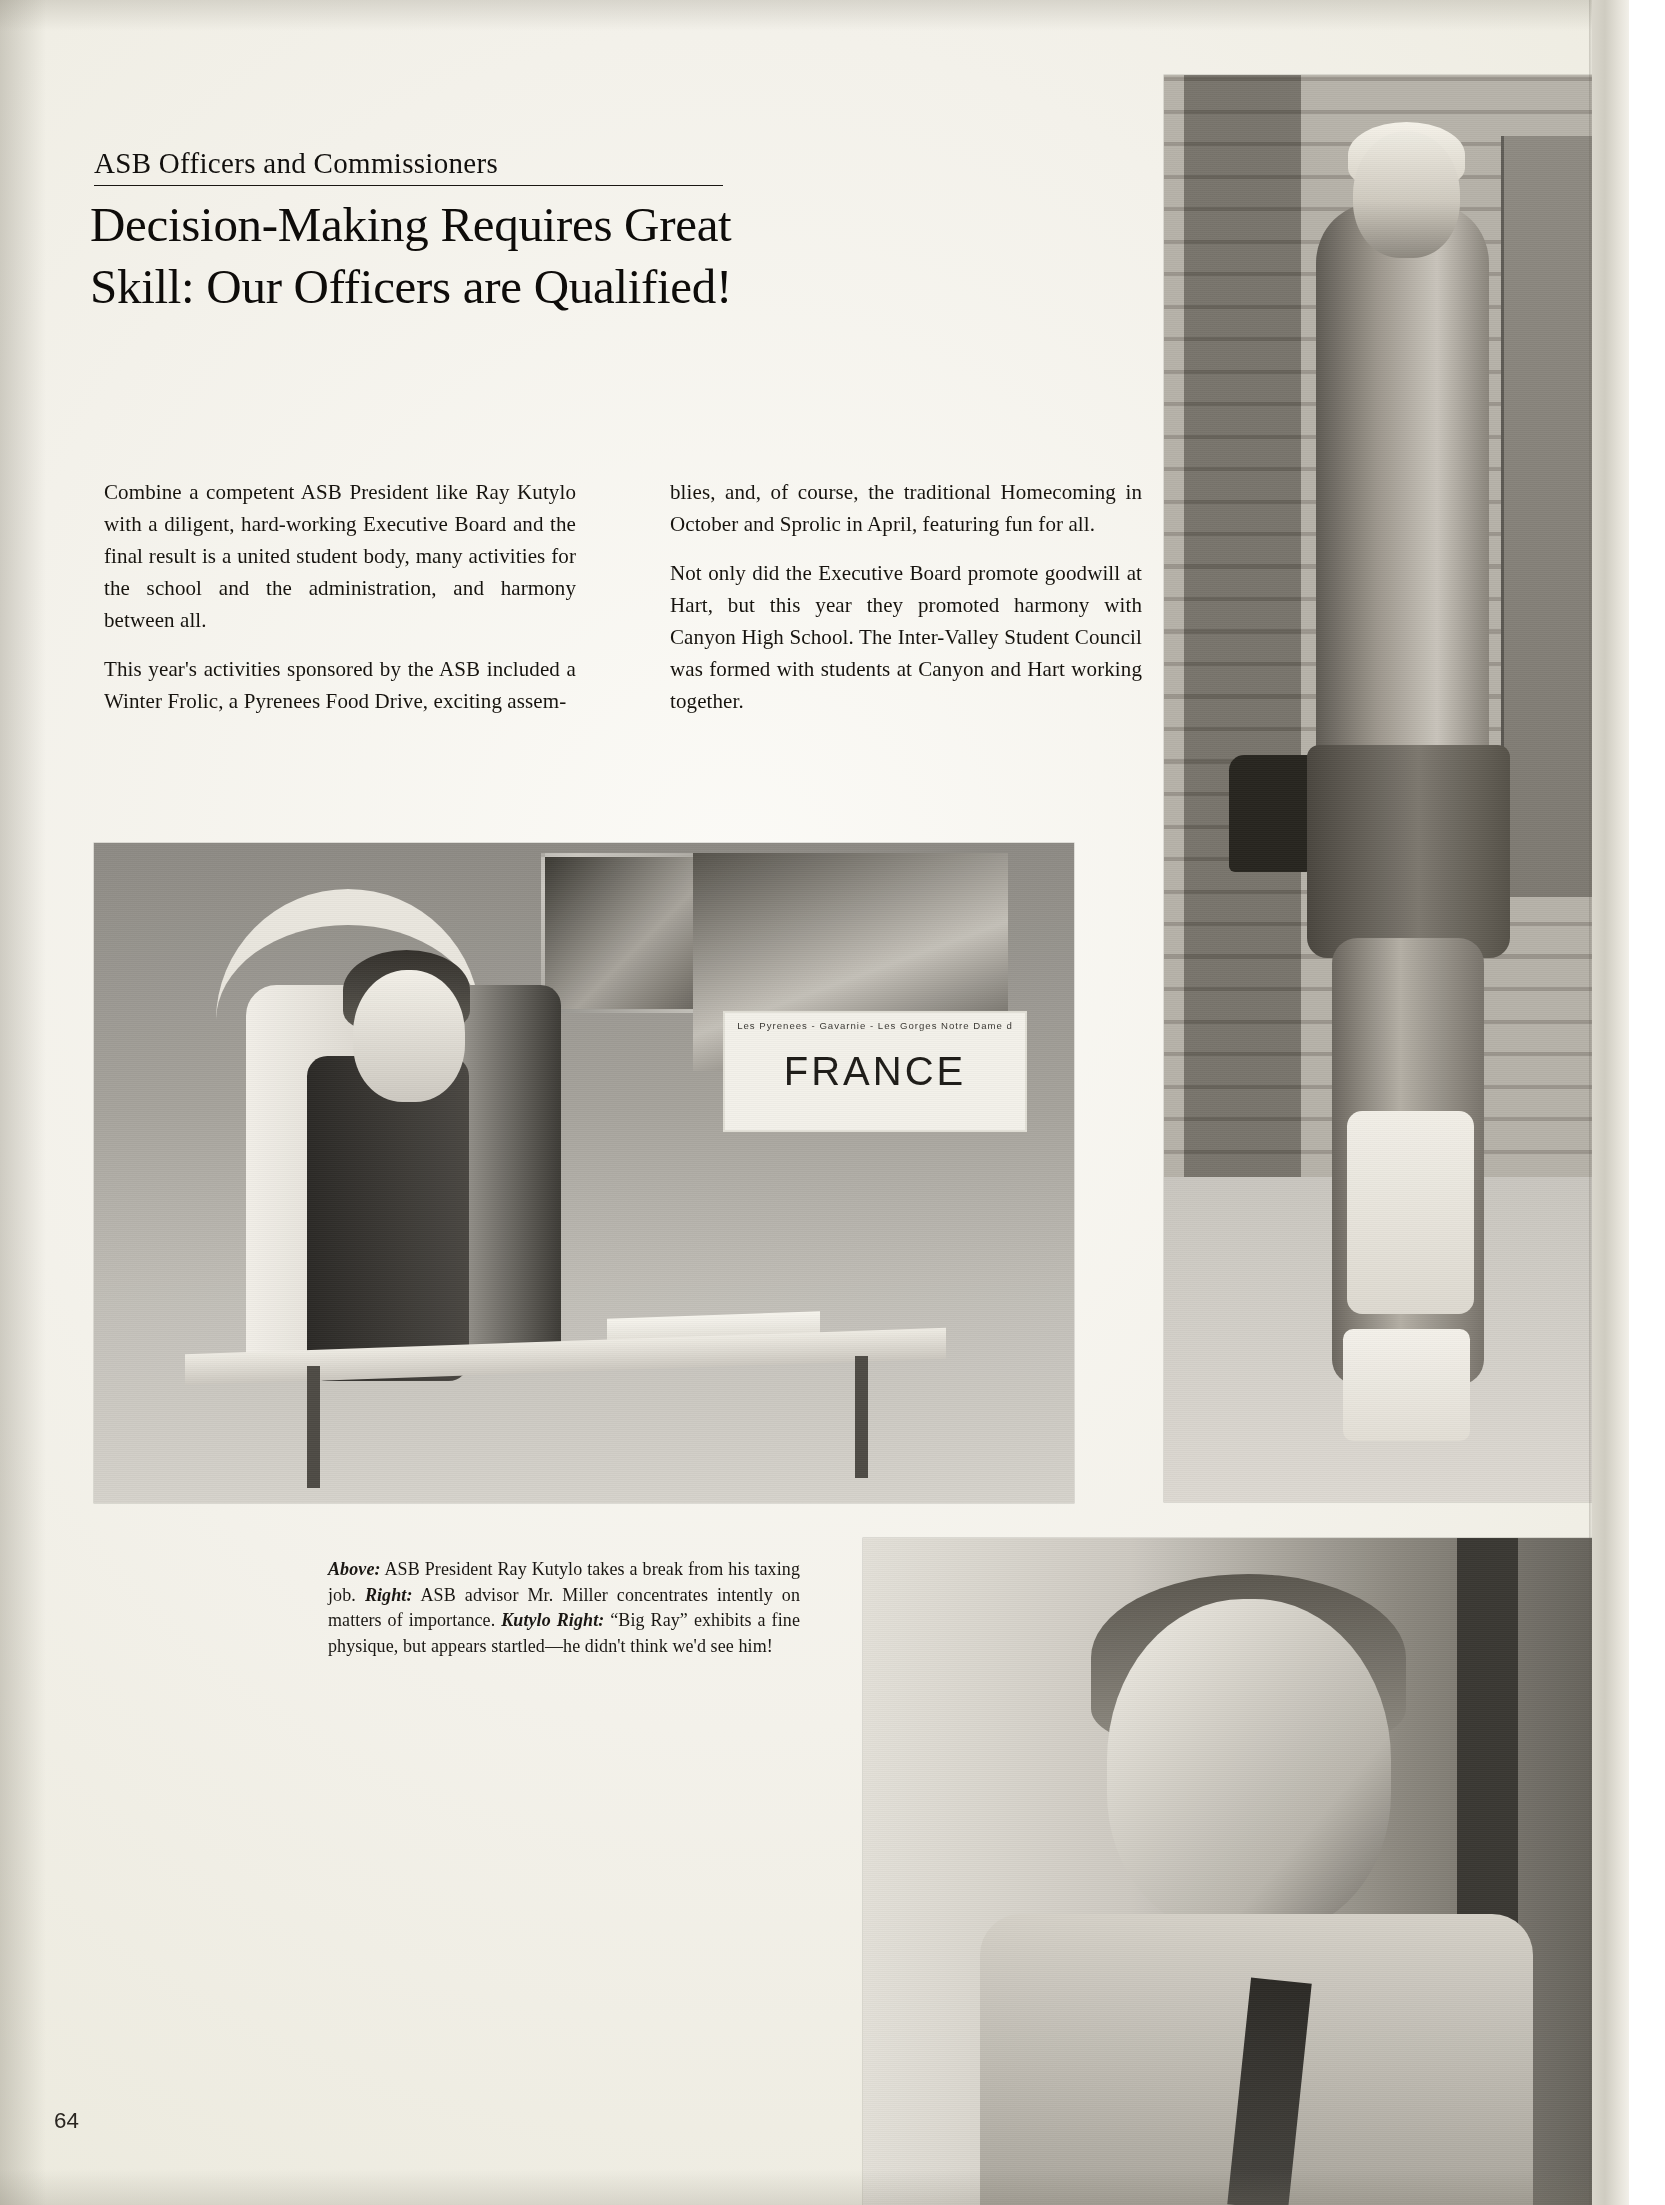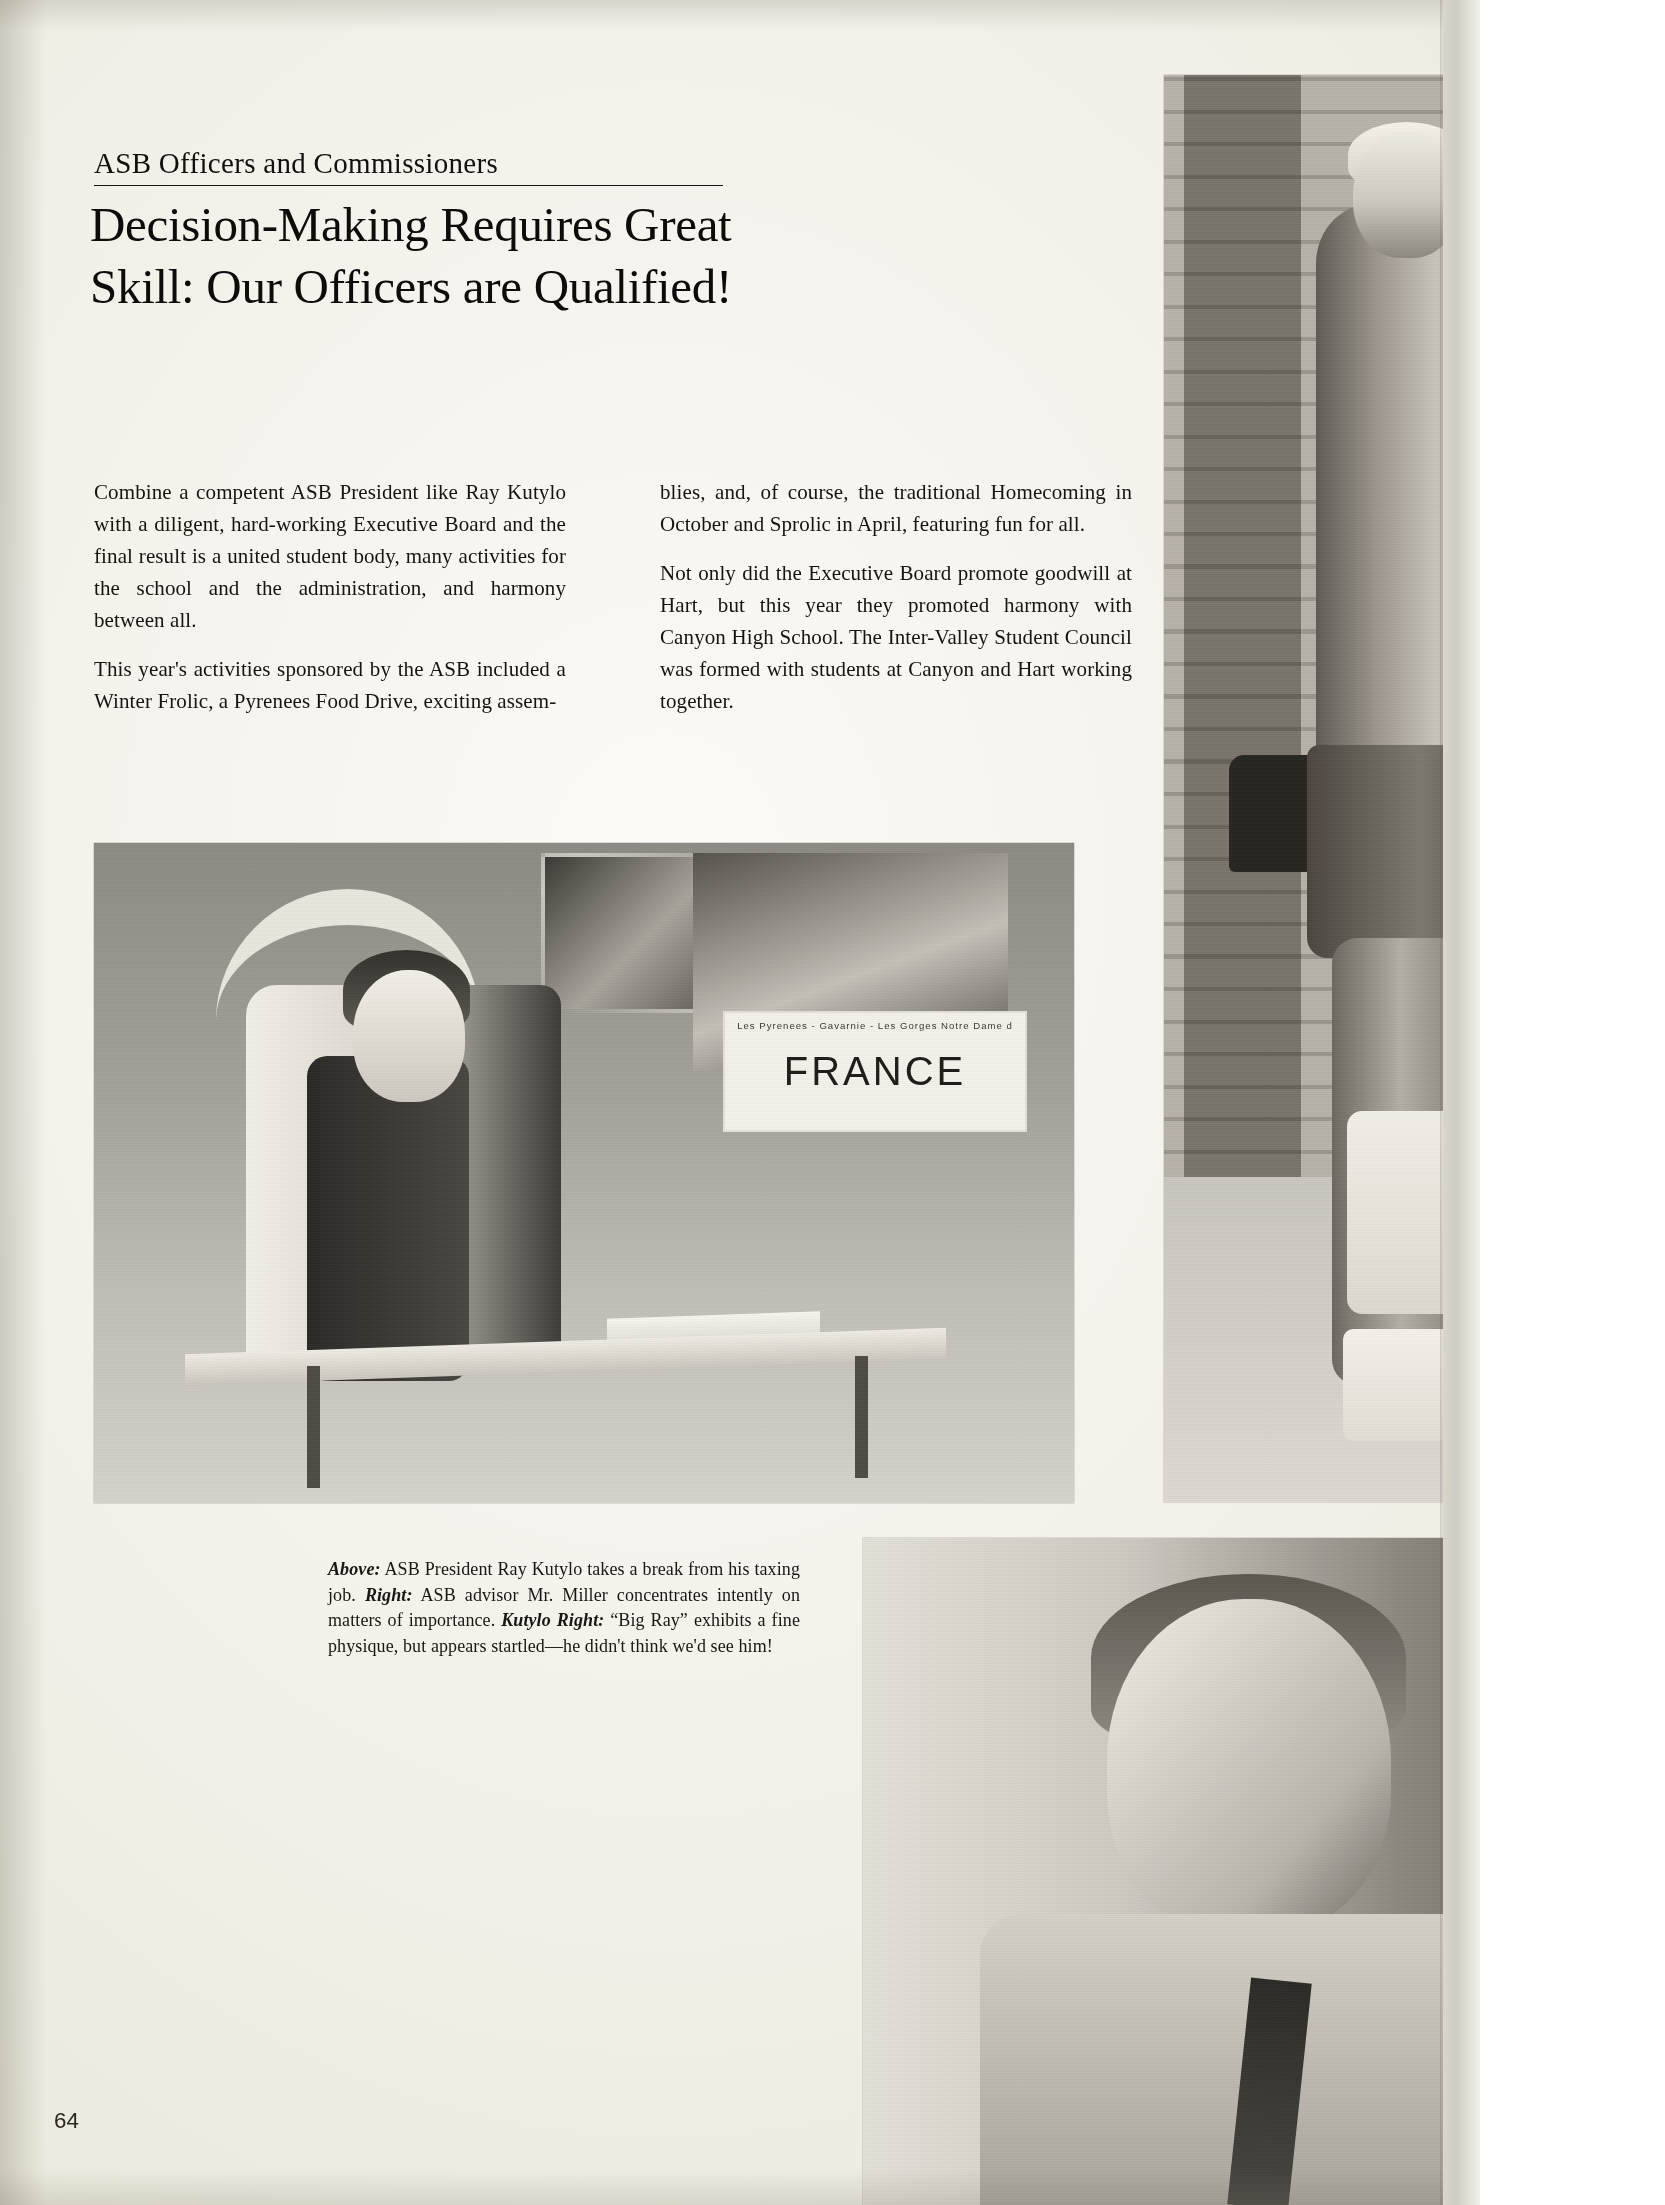--- a/index.html
+++ b/index.html
@@ -5,21 +5,21 @@
   html, body {
     margin: 0;
     padding: 0;
     background: #ffffff;
   }
   body {
     font-family: "Liberation Serif", serif;
   }
   .page {
     position: relative;
-    width: 1480px;
+    width: 1629px;
     height: 2205px;
     background: #f4f2ec;
     overflow: hidden;
   }
   
   .paper-tone {
     position: absolute;
     inset: 0;
     background:
       radial-gradient(ellipse 85% 70% at 45% 40%, #fbfaf6 0%, #f3f1ea 55%, #eceade 100%);
@@ -81,20 +81,21 @@
 
   
   .col {
     position: absolute;
     width: 472px;
     font-size: 21px;
     line-height: 1.52;
     color: #17140f;
     text-align: justify;
     letter-spacing: 0.1px;
+    margin-left: 10px;
   }
   .col.left  { left: 94px;  top: 477px; }
   .col.right { left: 660px; top: 477px; }
   .col p { margin: 0 0 17.3px 0; }
   .col p:last-child { margin-bottom: 0; }
 
   
   .photo {
     position: absolute;
     overflow: hidden;

